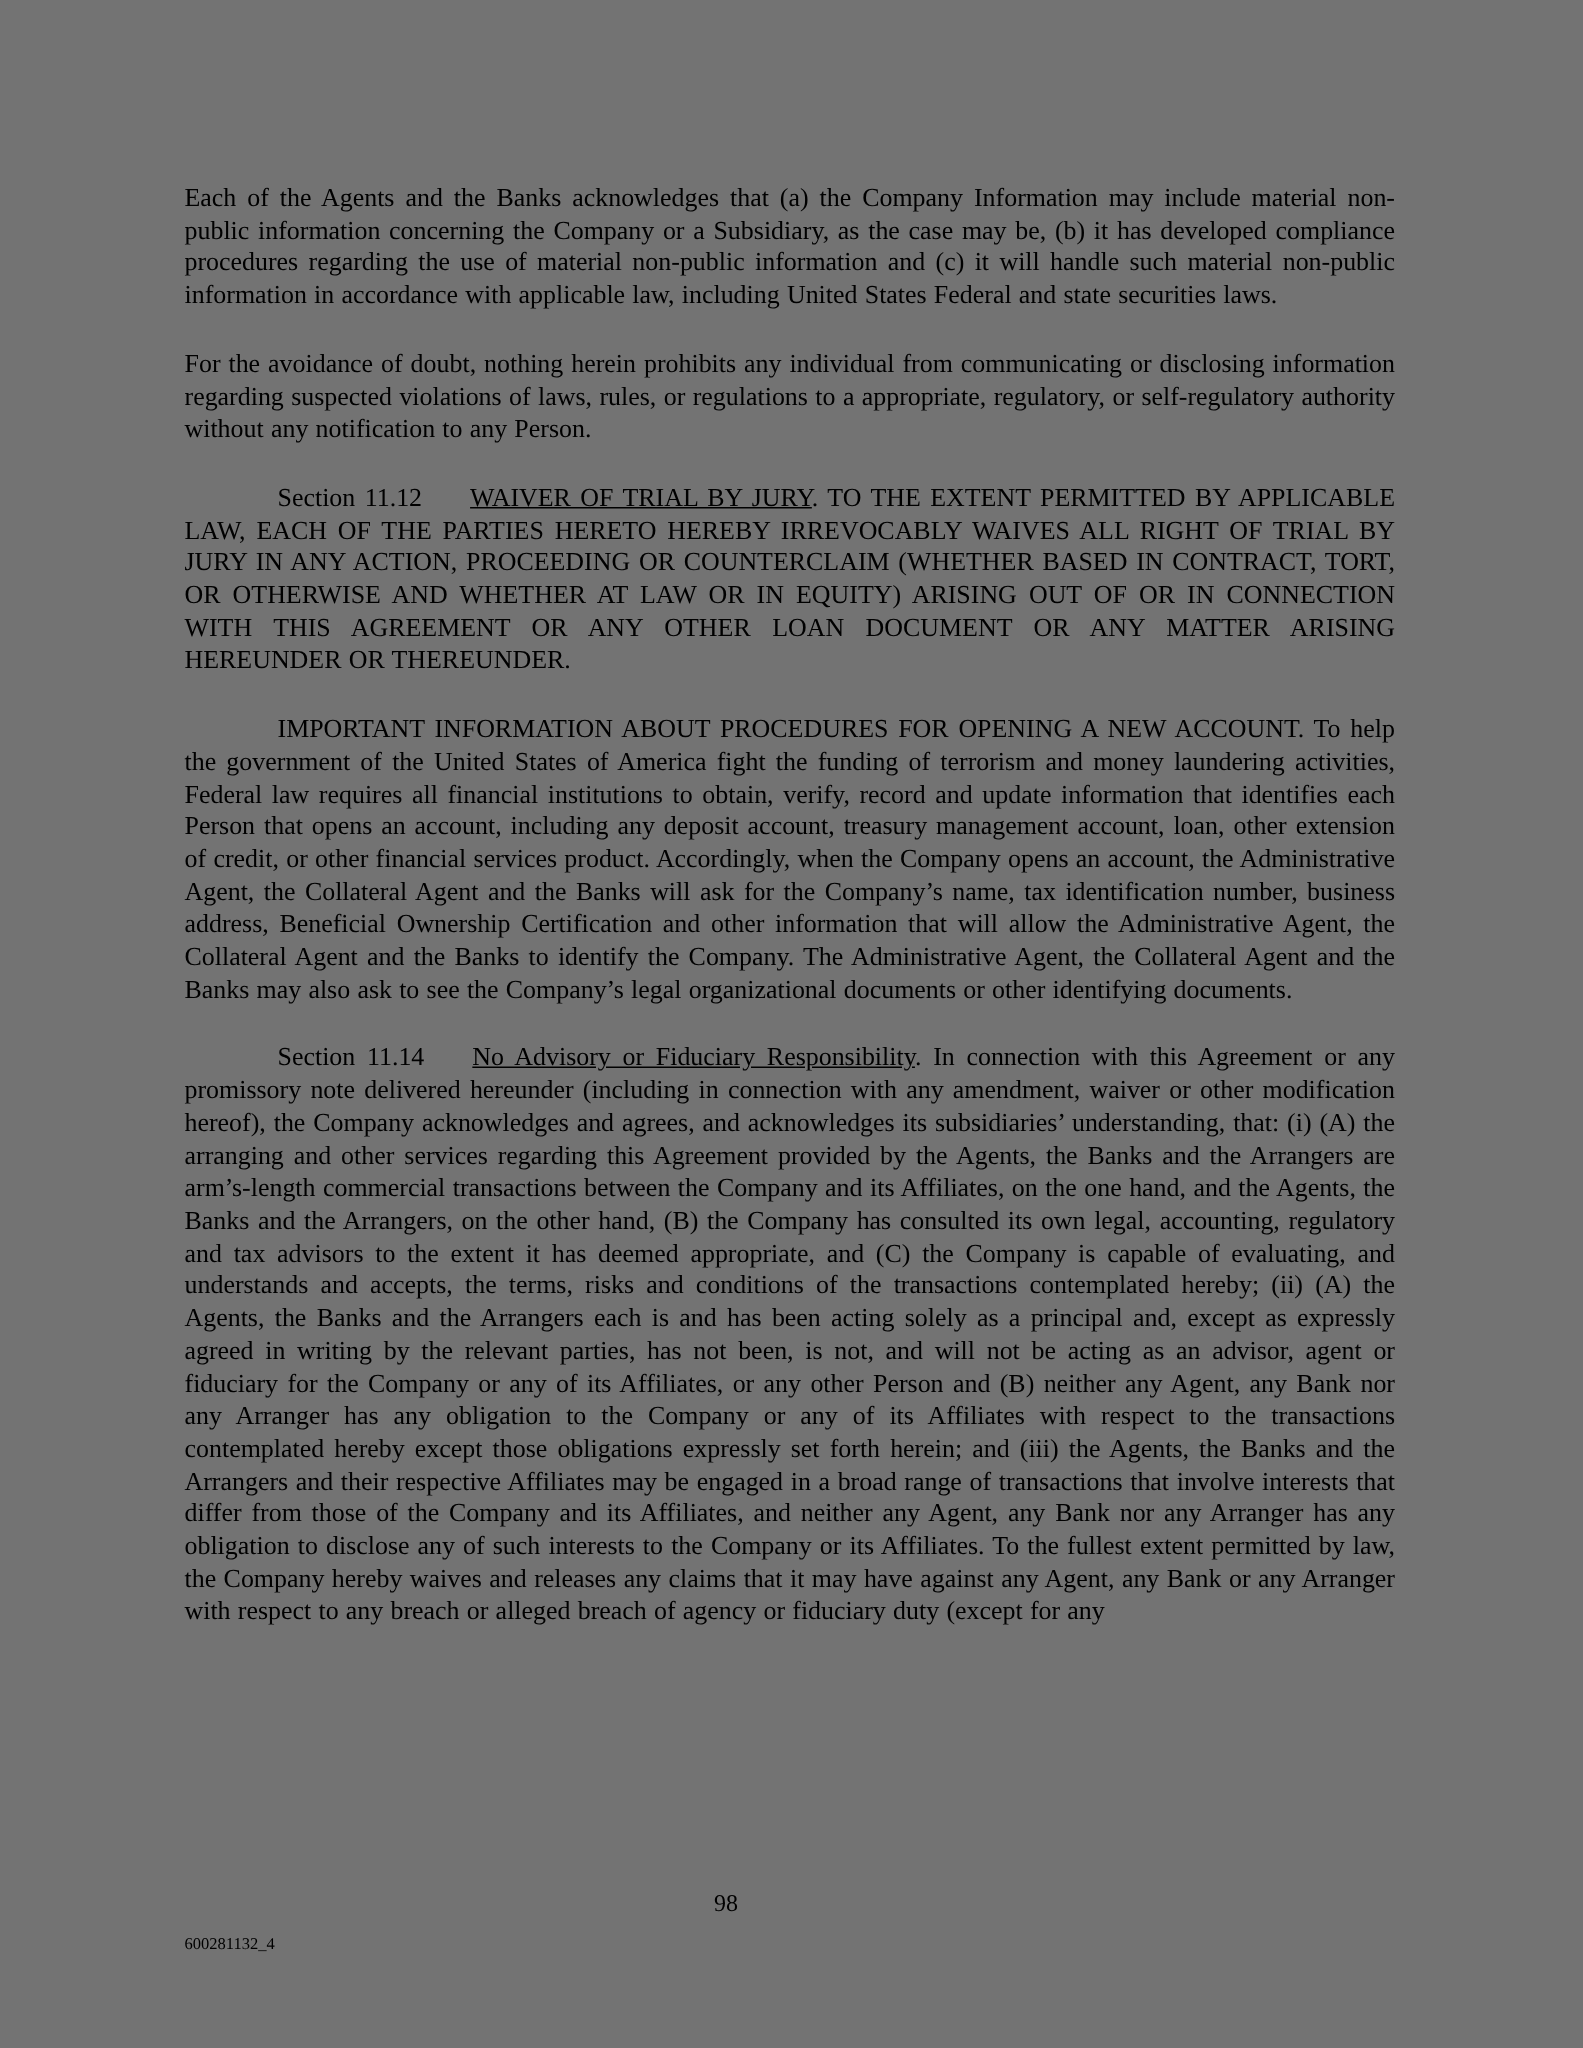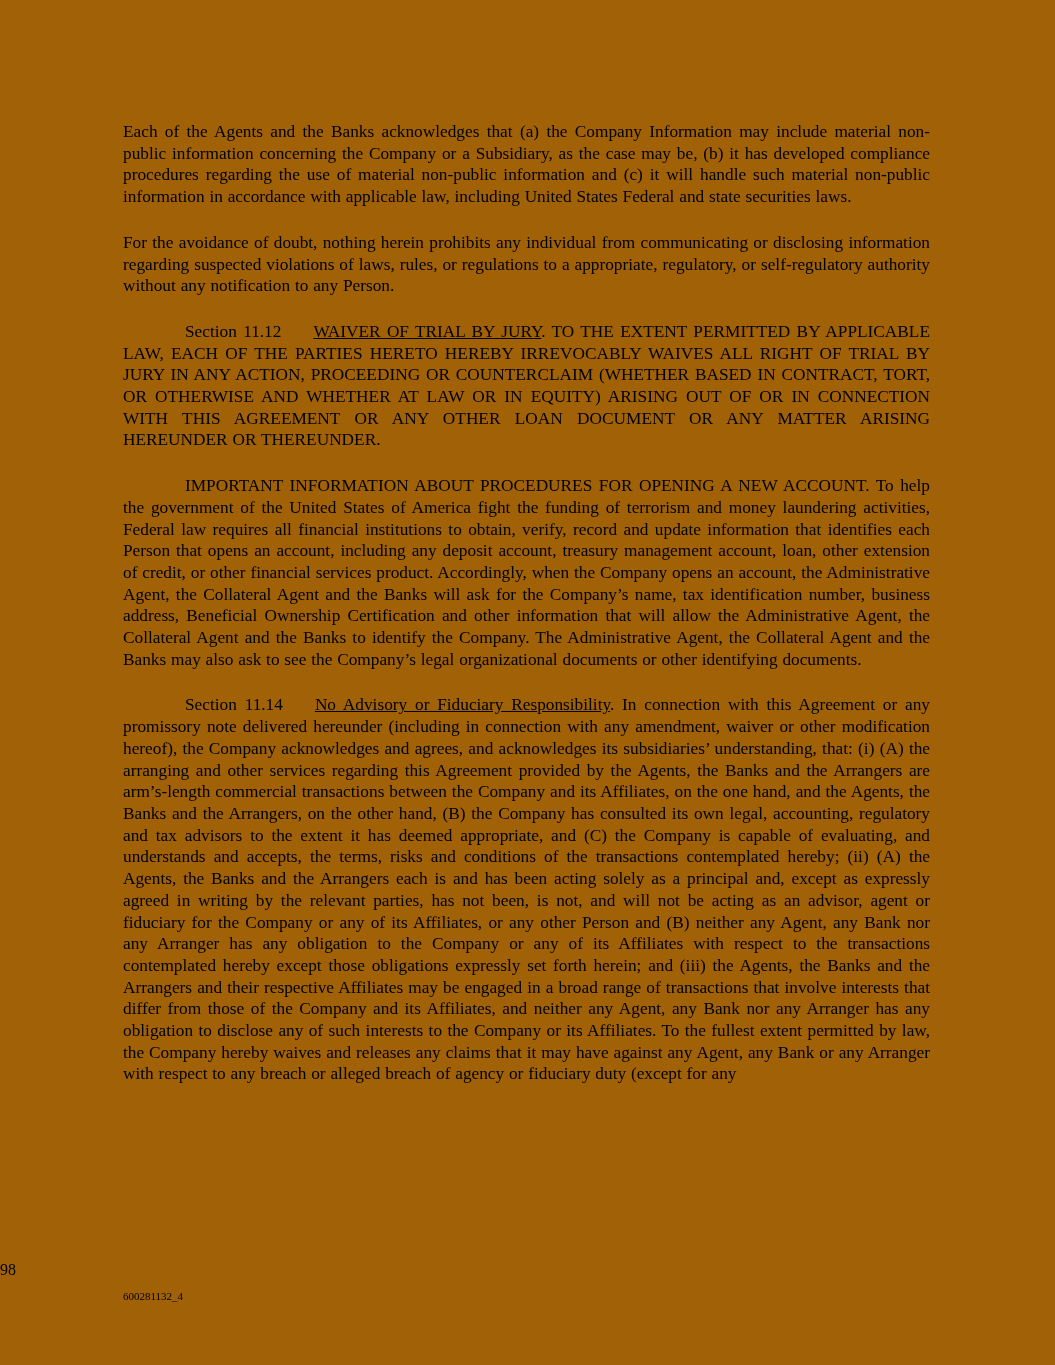--- a/index.html
+++ b/index.html
@@ -4,21 +4,21 @@
 <style>
   html, body {
     margin: 0;
     padding: 0;
     background: #ffffff;
   }
   .page {
     position: relative;
     width: 1055px;
     height: 1365px;
-    background: #a16207;
+    background: #737373;
     color: #000000;
     font-family: "Liberation Serif", "DejaVu Serif", serif;
     overflow: hidden;
   }
   .content {
     position: absolute;
     left: 123px;
     top: 121px;
     width: 807px;
   }
@@ -40,21 +40,21 @@
     text-decoration: underline;
   }
   .heading-underline {
     text-decoration: underline;
   }
   .footer-page-number {
     position: absolute;
     left: 0;
     top: 1260px;
     width: 968px;
-    text-align: left;
+    text-align: center;
     font-size: 16px;
     line-height: 20px;
   }
   .footer-doc-number {
     position: absolute;
     left: 123px;
     top: 1289px;
     font-size: 11px;
     line-height: 14px;
   }

